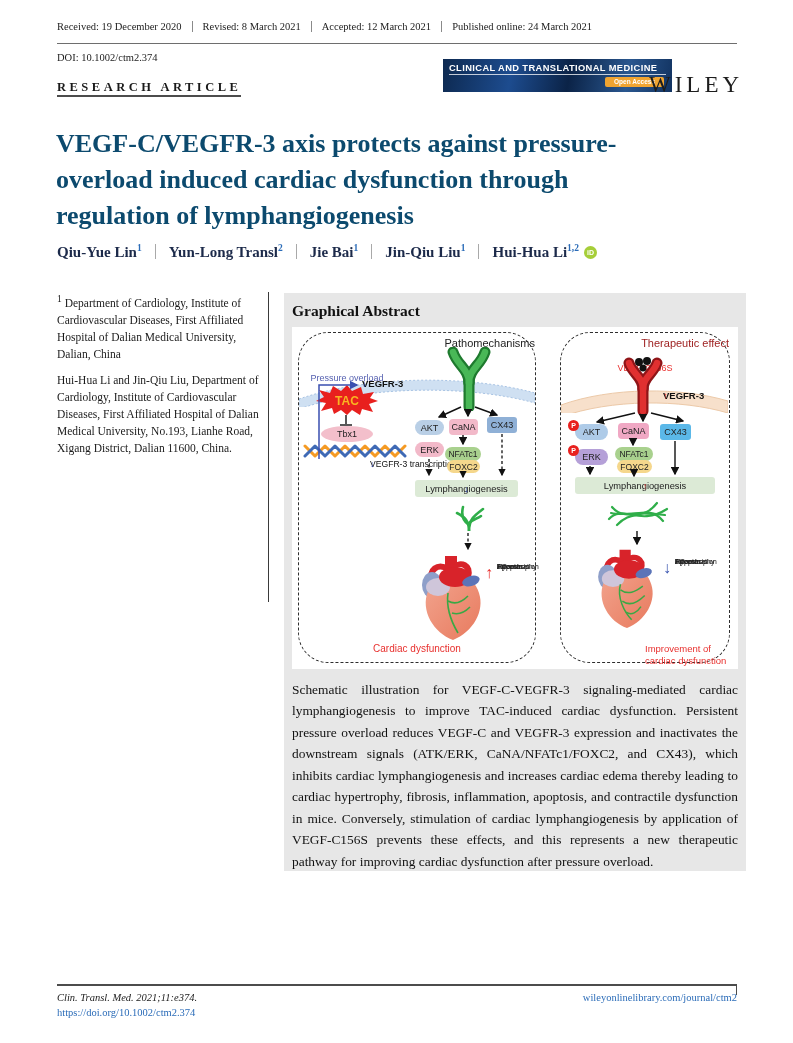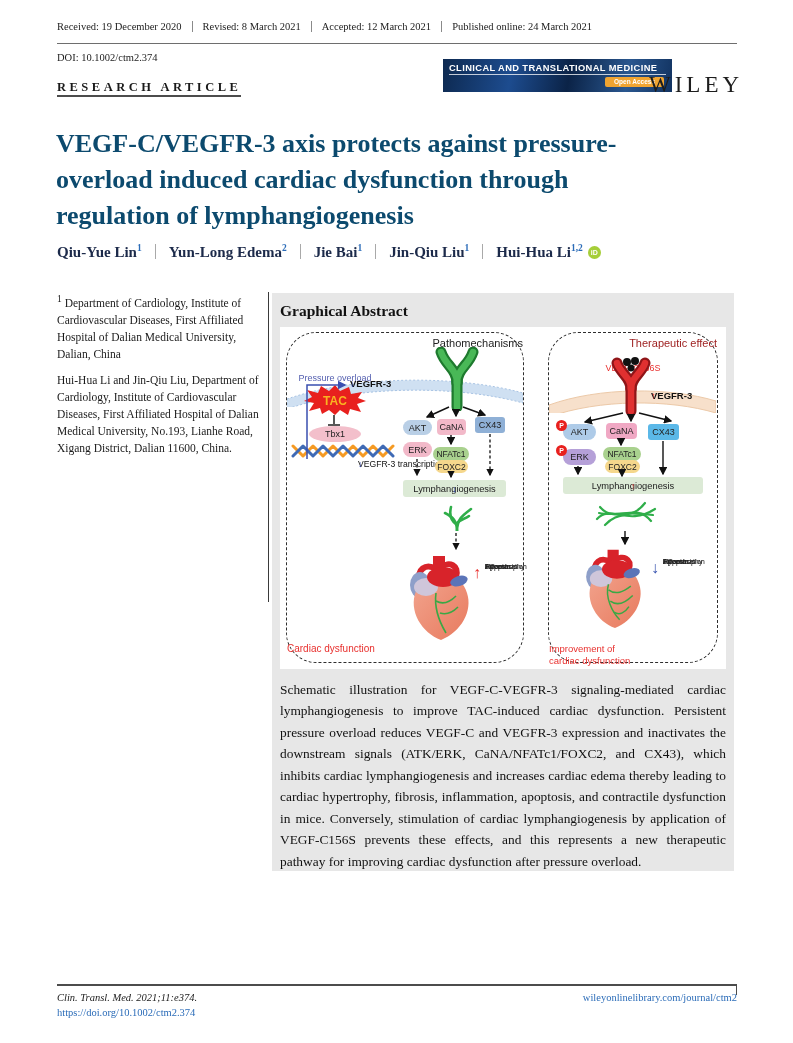--- a/index.html
+++ b/index.html
@@ -23,41 +23,41 @@
   .author sup{color:#2b6cb8;font-size:9.5px;font-weight:bold;}
   .asep{width:1px;height:15px;background:#a9a9a9;margin:1px 13px 0 13px;}
   .orcid{display:inline-flex;width:13px;height:13px;border-radius:50%;background:#a6ce39;color:#fff;font:bold 7px "Liberation Sans",sans-serif;align-items:center;justify-content:center;margin-left:5px;vertical-align:2px;}
   
   .sidebar{position:absolute;left:57px;top:292px;width:206px;font-size:11.5px;line-height:1.48;color:#1a1a1a;}
   .sidebar p{margin:0 0 9px 0;}
   .corr-title{font-weight:bold;margin:24px 0 2px 0;}
   .sidebar a{color:#2b6cb8;text-decoration:none;}
   .col-divider{position:absolute;left:268px;top:292px;width:1px;height:310px;background:#3a3a3a;}
   
-  .abs-box{position:absolute;left:272px;top:293px;width:462px;height:578px;background:#e7e7e7;}
+  .abs-box{position:absolute;left:284px;top:293px;width:462px;height:578px;background:#e7e7e7;}
   .ga-heading{margin:9px 0 7px 8px;font-weight:bold;font-size:15.5px;color:#111;}
   .fig-canvas{position:relative;margin-left:8px;width:446px;height:342px;background:#fff;font-family:"Liberation Sans",sans-serif;}
   .caption{margin:10px 8px 0 8px;font-size:13.4px;line-height:1.6;text-align:justify;color:#111;}
   
   .panel{position:absolute;top:5px;height:331px;border:1.6px dashed #2e2e2e;border-radius:30px;box-sizing:border-box;}
   .panelL{left:6px;width:238px;}
   .panelR{left:268px;width:170px;}
   .panel *{position:absolute;}
   .p-title{top:4px;left:0;width:100%;text-align:right;font-size:11px;color:#222;}
   .p-titleR{color:#9e2121;}
   .po-label{left:0;top:40px;width:96px;text-align:center;font-size:9px;color:#5560b0;}
   .node{display:flex;align-items:center;justify-content:center;font-size:9px;color:#222;}
   .ovl{left:0;top:0;pointer-events:none;}
   .lymph{display:flex;align-items:center;justify-content:center;gap:3px;background:#dcead6;border-radius:3px;font-size:9.3px;color:#222;}
   .arr-dn{color:#2a3fae;font-weight:bold;}
   .arr-up{color:#e8302e;font-weight:bold;}
   .effects{font-size:7.3px;line-height:1.35;color:#222;white-space:nowrap;}
   .big-up{font-size:16px;font-weight:bold;color:#e8302e;}
   .big-dn{font-size:16px;font-weight:bold;color:#3a55b0;}
-  .outcome{left:0;bottom:7px;width:100%;font-size:10px;color:#e8302e;line-height:1.25;}
+  .outcome{left:0;bottom:7px;width:100%;text-align:center;font-size:10px;color:#e8302e;line-height:1.25;}
   .vegfr3-lbl{font-weight:bold;font-size:9.5px;color:#111;white-space:nowrap;}
   .ligand-lbl{left:0;top:30px;width:100%;text-align:center;font-size:9px;color:#e8302e;}
   .p-circ{width:11px;height:11px;border-radius:50%;background:#e8201e;color:#fff;font:bold 7px "Liberation Sans",sans-serif;display:flex;align-items:center;justify-content:center;left:-5px;top:-5px;}
   .trans-lbl{left:0;top:126px;width:142px;text-align:center;font-size:8.6px;color:#111;white-space:nowrap;}
   
   .foot-rule{position:absolute;left:57px;top:984px;width:680px;height:2px;background:#4c4c4c;}
   .foot-tick{position:absolute;left:736px;top:986px;width:1px;height:9px;background:#4c4c4c;}
   .foot-cite{position:absolute;left:57px;top:992px;font-style:italic;font-size:10.5px;color:#222;}
   .foot-doi{position:absolute;left:57px;top:1007px;font-size:10.5px;}
   .foot-site{position:absolute;left:420px;top:992px;width:317px;text-align:right;font-size:10.5px;}
@@ -87,21 +87,21 @@
   </div>
   <div class="wiley">WILEY</div>
 
   <div class="article-type">RESEARCH ARTICLE</div>
 
   <h1 class="title" style="margin:0;">VEGF-C/VEGFR-3 axis protects against pressure-overload induced cardiac dysfunction through regulation of lymphangiogenesis</h1>
 
   <div class="authors">
     <span class="author"><span>Qiu-Yue Lin</span><sup>1</sup></span>
     <span class="asep"></span>
-    <span class="author"><span>Yun-Long Edema</span><sup>2</sup></span>
+    <span class="author"><span>Yun-Long Transl</span><sup>2</sup></span>
     <span class="asep"></span>
     <span class="author"><span>Jie Bai</span><sup>1</sup></span>
     <span class="asep"></span>
     <span class="author"><span>Jin-Qiu Liu</span><sup>1</sup></span>
     <span class="asep"></span>
     <span class="author"><span>Hui-Hua Li</span><sup>1,2</sup><span class="orcid">iD</span></span>
   </div>
 
   <div class="sidebar">
     <p><sup>1</sup><span> Department of Cardiology, Institute of Cardiovascular Diseases, First Affiliated Hospital of Dalian Medical University, Dalian, China</span></p>

